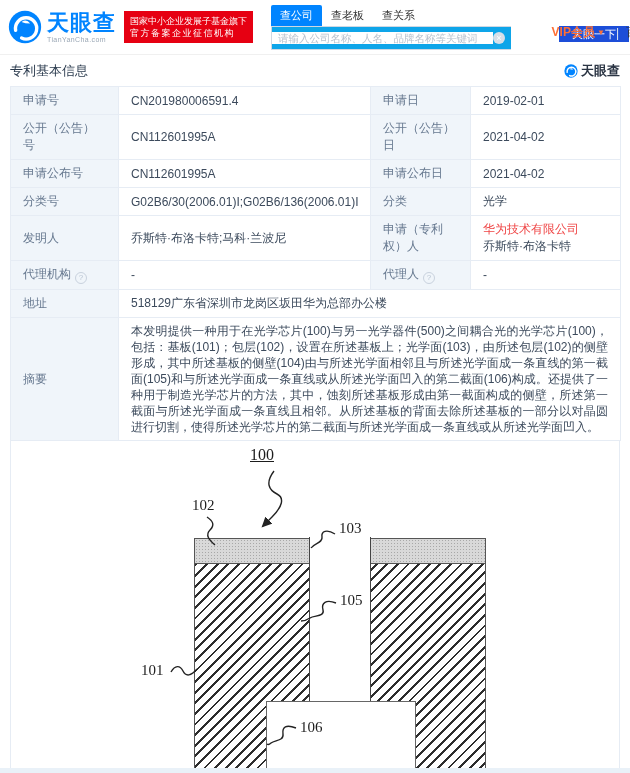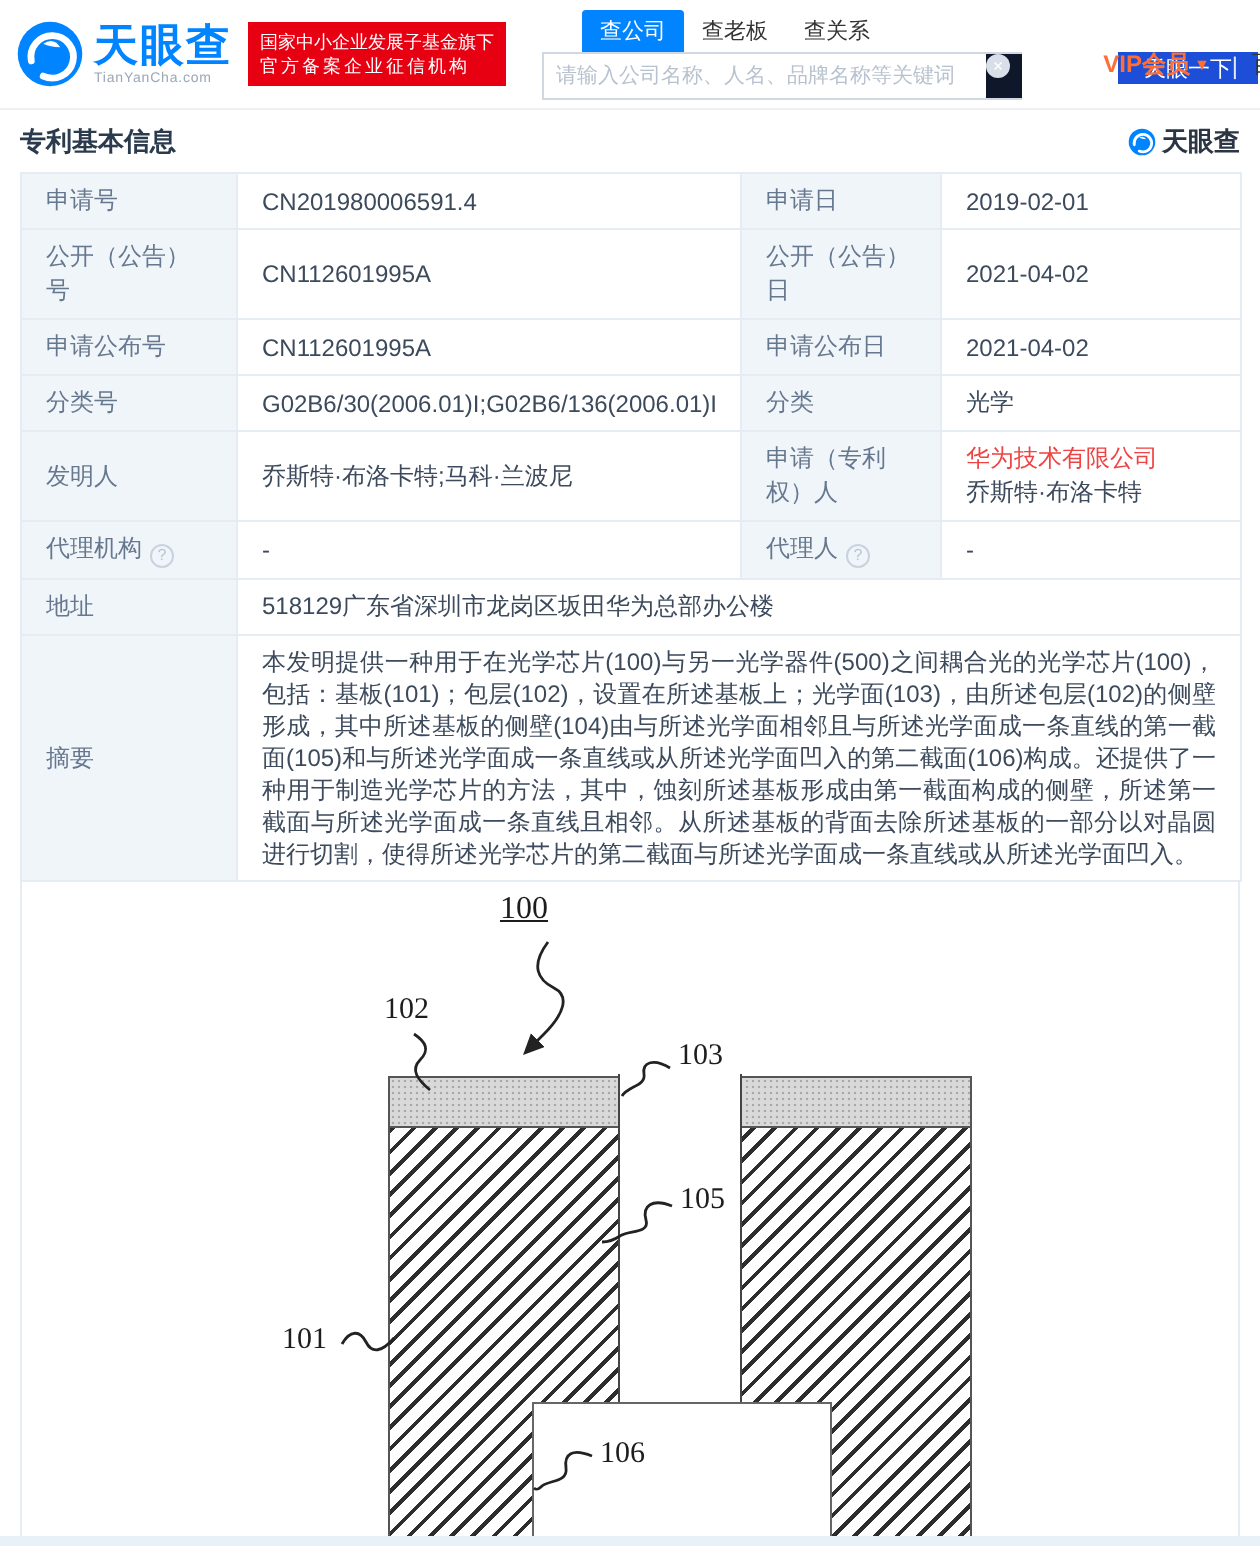--- a/index.html
+++ b/index.html
@@ -12,40 +12,40 @@
   .logo { display:flex; align-items:center; cursor:pointer; }
   .logo-icon { width:34px; height:34px; }
   .logo-txt { margin-left:5px; display:flex; flex-direction:column; line-height:1; }
   .logo-brand { color:#0084ff; font-size:22px; font-weight:bold; letter-spacing:1px; }
   .logo-domain { color:#9aa7b5; font-size:7px; margin-top:2px; letter-spacing:.4px; }
   .badge { margin-left:8px; background:#e60012; color:#fff; padding:4px 6px; line-height:1.35; }
   .badge div { font-size:9px; white-space:nowrap; }
   .badge .b2 { letter-spacing:1.5px; }
 
   .searchwrap { margin-left:18px; position:relative; top:1px; }
-  .tabs { display:flex; align-items:flex-end; height:20px;margin-left:20px; }
+  .tabs { display:flex; align-items:flex-end; height:20px; }
   .tab { font-size:11px; color:#333; padding:3px 9px; cursor:pointer; }
   .tab.active { background:#0084ff; color:#fff; border-radius:2px 2px 0 0; }
   .searchrow { display:flex; }
-  .searchbox { width:240px; height:24px; border:1px solid #cfd8e3; border-right:none; display:flex; background:#0f172a; }
+  .searchbox { width:240px; height:24px; border:1px solid #cfd8e3; border-right:none; display:flex; align-items:center; background:#0ea5e9; }
   .searchbox input { border:none; outline:none; flex:1; font-size:10.5px; color:#333; padding:0 6px; font-family:inherit; }
   .searchbox input::placeholder { color:#b8c2ce; }
   .clear-ic { width:12px; height:12px; border-radius:50%; background:#d8dfe8; color:#fff; font-size:9px; line-height:12px; text-align:center; margin-right:6px; cursor:pointer; }
   .searchbtn { height:16px; background:#1d4ed8; color:#fff; font-size:11px; border:none; padding:0 13px; cursor:pointer; font-family:inherit;margin-left:48px; }
 
   .navright { position:absolute; right:-8px; top:24px; display:flex; align-items:center; font-size:12px; }
   .vip { color:#ff6f33; font-weight:bold; cursor:pointer; white-space:nowrap; }
   .vip .v { }
   .caret { color:#ff6f33; font-size:8px; margin:0 4px 0 2px; }
   .navdiv { color:#e3e8ee; margin:0 7px; }
   .navtrunc { color:#333; cursor:pointer; }
 
   
   .panel-head { height:31px; display:flex; align-items:center; justify-content:space-between; padding:0 10px; }
-  .panel-title { font-size:13px; font-weight:bold; color:#2b3b4e; }
+  .panel-title { font-size:13px; font-weight:normal; color:#2b3b4e; }
   .wm { display:flex; align-items:center; }
   .wm-icon { width:14px; height:14px; }
   .wm-txt { font-size:13px; font-weight:bold; color:#2b3544; margin-left:3px; }
 
   
   table.info { border-collapse:collapse; width:610px; margin-left:10px; table-layout:fixed; }
   table.info td { border:1px solid #e6ecf4; font-size:12px; vertical-align:middle; padding:5px 12px; }
   td.lbl { background:#f0f5fa; color:#66788f; }
   td.val { color:#3c4a5c; }
   .c1 { width:108px; } .c2 { width:252px; } .c3 { width:100px; } .c4 { width:150px; }

